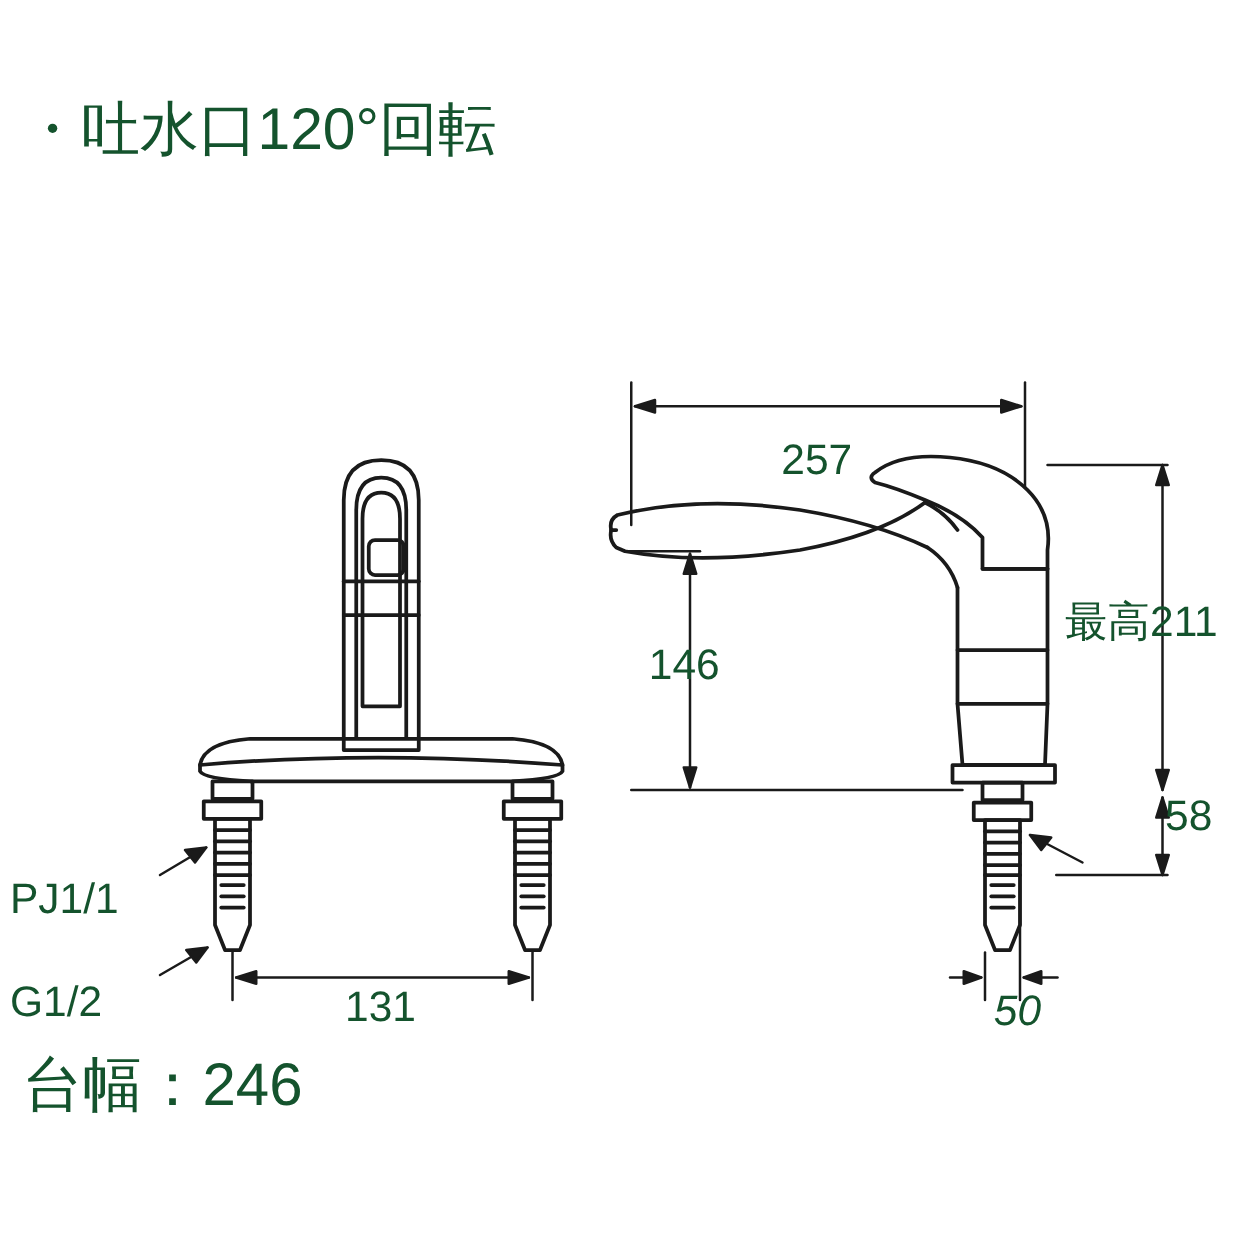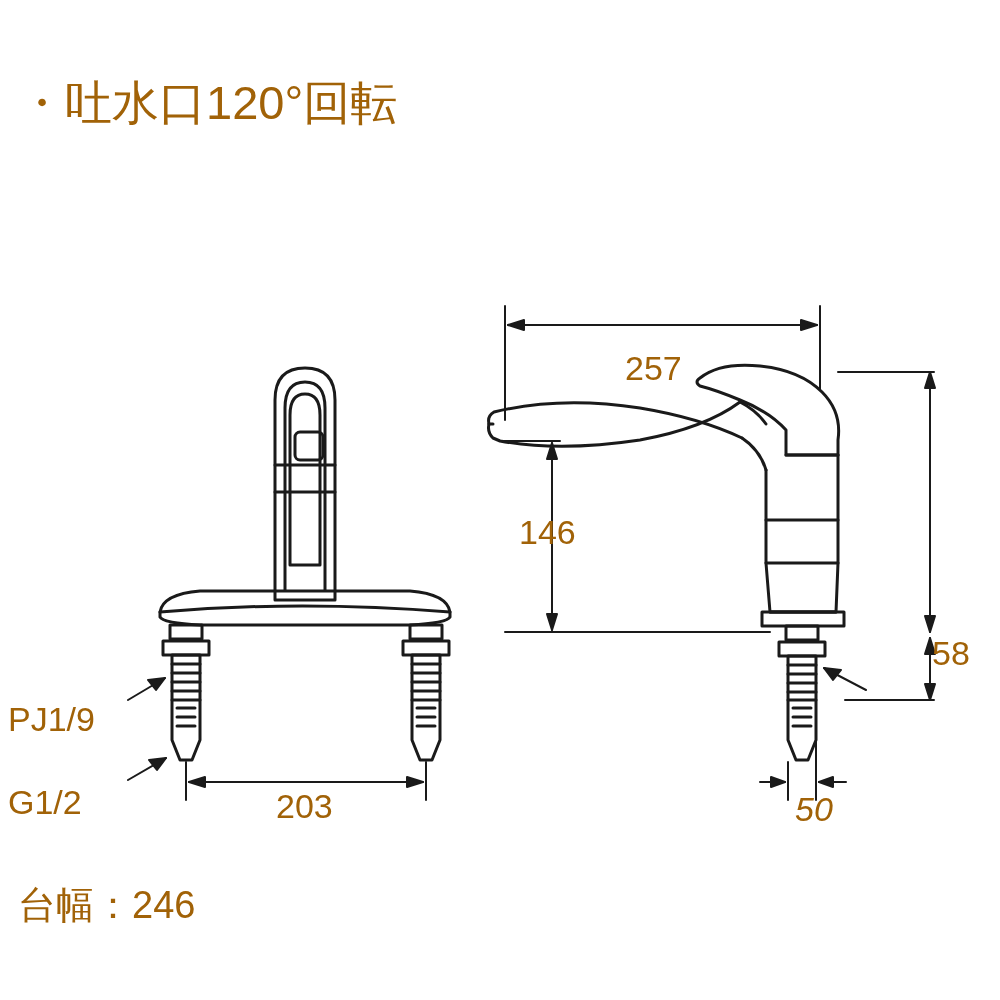--- a/index.html
+++ b/index.html
@@ -12,32 +12,32 @@
     width: 1000px;
     height: 1000px;
     background: #ffffff;
     font-family: "Liberation Sans", sans-serif;
     color: #1a1a1a;
     overflow: hidden;
   }
   .txt {
     position: absolute;
     white-space: nowrap;
-    color: #a16207;
+    color: #14532d;
   }
   #title {
     left: 18px;
     top: 72px;
     font-size: 47px;
     letter-spacing: 0px;
   }
   #footnote {
     left: 18px;
-    top: 880px;
-    font-size: 38px;
+    top: 836px;
+    font-size: 48px;
   }
   .dim-label {
     font-size: 34px;
   }
   #lbl-257   { left: 625px; top: 303px; margin-top: 46px; }
   #lbl-146   { left: 519px; top: 513px; }
   #lbl-211   { left: 852px; top: 475px; }
   #lbl-58    { left: 916px; top: 634px; margin-left: 16px; }
   #lbl-50    { left: 795px; top: 790px; font-style: italic; }
   #lbl-203   { left: 276px; top: 787px; }
@@ -185,22 +185,23 @@
         <path d="M128 780 L166 758"></path>
         <path d="M166 758 L149 760 L157 770 Z" fill="#1a1a1a"></path>
         <path d="M866 690 L824 668"></path>
         <path d="M824 668 L841 670 L833 680 Z" fill="#1a1a1a"></path>
       </g>
     </g>
   </svg>
 
   <div class="txt dim-label" id="lbl-257">257</div>
   <div class="txt dim-label" id="lbl-146">146</div>
+  <div class="txt dim-label" id="lbl-211">最高211</div>
   <div class="txt dim-label" id="lbl-58">58</div>
   <div class="txt dim-label" id="lbl-50">50</div>
-  <div class="txt dim-label" id="lbl-203">203</div>
-
-  <div class="txt dim-label" id="lbl-pj">PJ1/9</div>
+  <div class="txt dim-label" id="lbl-203">131</div>
+
+  <div class="txt dim-label" id="lbl-pj">PJ1/1</div>
   <div class="txt dim-label" id="lbl-g">G1/2</div>
 
   <div class="txt" id="footnote">台幅：246</div>
 
 </div>
 
 </body></html>

